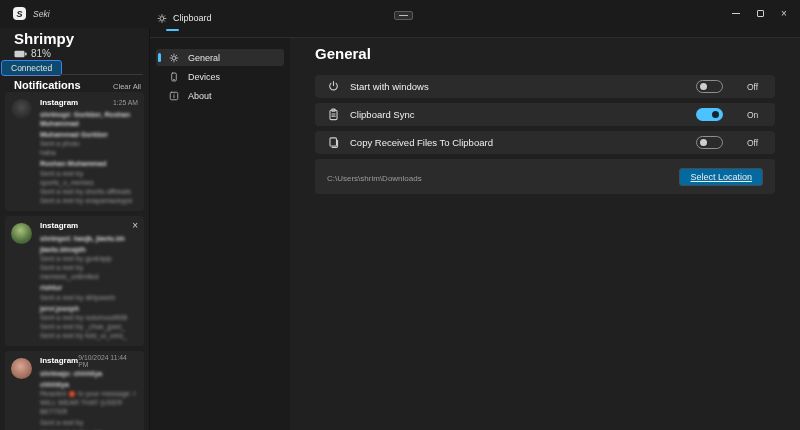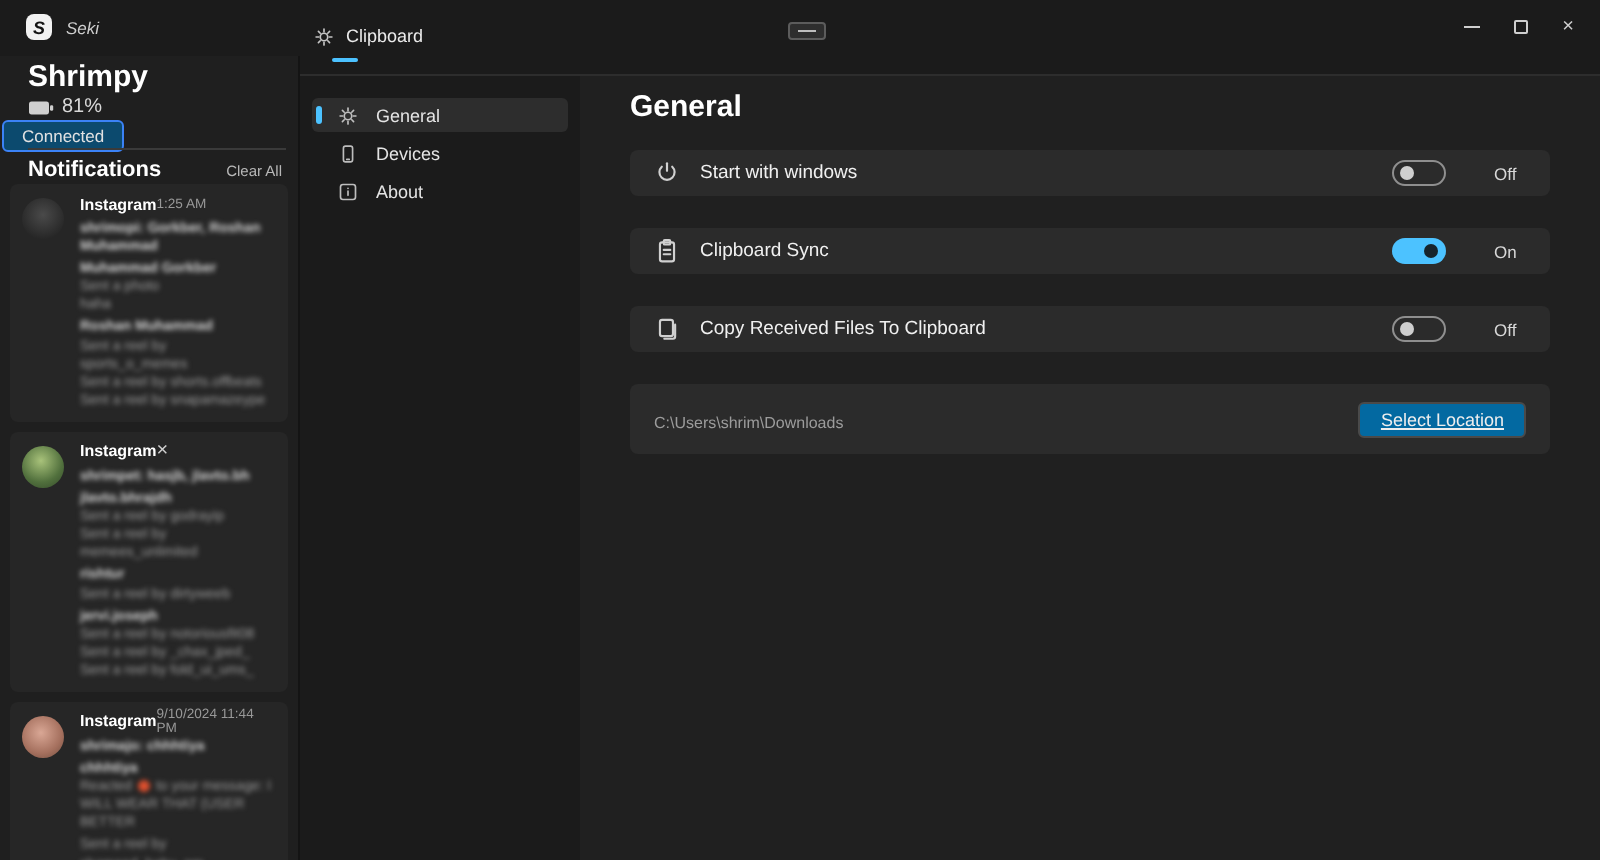--- a/index.html
+++ b/index.html
@@ -31,21 +31,21 @@
   .notif-title { font-size:11px; font-weight:bold; color:#ffffff; }
   .clear-all { font-size:7.5px; color:#b8b8b8; }
   .notif-list { position:absolute; left:5px; right:5px; top:64px; bottom:0; overflow:hidden;
                 display:flex; flex-direction:column; gap:5px; }
   .ncard { background:#262626; border-radius:4px; padding:5px 6px 6px; position:relative; flex-shrink:0; }
   .avatar { position:absolute; left:6px; top:7px; width:21px; height:21px; border-radius:50%; }
   .av0 { background:radial-gradient(circle at 50% 40%, #4a4a4a, #262626 75%); }
   .av1 { background:radial-gradient(circle at 45% 35%, #a8c27a, #51703d 60%, #33492a); }
   .av2 { background:radial-gradient(circle at 45% 40%, #d9a795, #a5705e 60%, #6e4c3e); }
   .nbody { margin-left:29px; }
-  .nhead { display:flex; justify-content:flex-start; align-items:center; height:10px; }
+  .nhead { display:flex; justify-content:space-between; align-items:center; height:10px; }
   .napp { font-size:8px; font-weight:bold; color:#ffffff; }
   .ntime { font-size:6.8px; color:#989898; }
   .nclose { font-size:10px; color:#d0d0d0; line-height:8px; cursor:default; }
   .nlines { margin-top:3px; filter:blur(1.4px); }
   .line { font-size:7px; line-height:1.3; color:#9a9a9a; }
   .line.b { color:#d4d4d4; font-weight:bold; }
   .line.gap { margin-top:2px; }
   .dot { display:inline-block; width:6px; height:6px; border-radius:3px; background:#dd4f2e; margin:0 1px; vertical-align:-1px; }
 
   
@@ -56,21 +56,21 @@
   .nav-item { margin:2px 6px; height:17px; border-radius:3px; display:flex; align-items:center;
               padding-left:13px; gap:9px; font-size:9px; color:#e4e4e4; position:relative; }
   .nav-item.selected { background:#2d2d2d; }
   .sel-bar { display:none; position:absolute; left:2px; top:4px; bottom:4px; width:2.5px; border-radius:2px; }
   .nav-item.selected .sel-bar { display:block; }
   .nav-ic { width:10px; height:10px; display:flex; opacity:.9; }
 
   
   .main { position:absolute; left:290px; top:38px; right:0; bottom:0; background:#202020; }
   .page-title { position:absolute; left:25px; top:7px; font-size:15px; font-weight:bold; color:#ffffff; }
-  .rows { position:absolute; left:25px; right:25px; top:37px; display:flex; flex-direction:column; gap:16px; }
+  .rows { position:absolute; left:25px; right:25px; top:37px; display:flex; flex-direction:column; gap:5px; }
   .srow { background:#2b2b2b; border-radius:4px; height:23px; display:flex; align-items:center; padding:0 12px; }
   .srow.tall { height:35px; }
   .ic { width:13px; height:13px; display:flex; margin-right:10px; flex-shrink:0; }
   .lbl { font-size:9.5px; color:#f0f0f0; flex:1; }
   .toggle { width:27px; height:13px; border-radius:7px; border:1px solid #8f8f8f; position:relative; background:transparent; flex-shrink:0; }
   .knob { position:absolute; top:2px; left:3px; width:7px; height:7px; border-radius:50%; background:#cfcfcf; }
   .toggle.on { border-color:transparent; }
   .toggle.on .knob { left:auto; right:3px; background:#16242c; }
   .state { font-size:8.5px; color:#d8d8d8; width:16px; margin-left:24px; }
   .loc-col { flex:1; display:flex; flex-direction:column; justify-content:center; }

